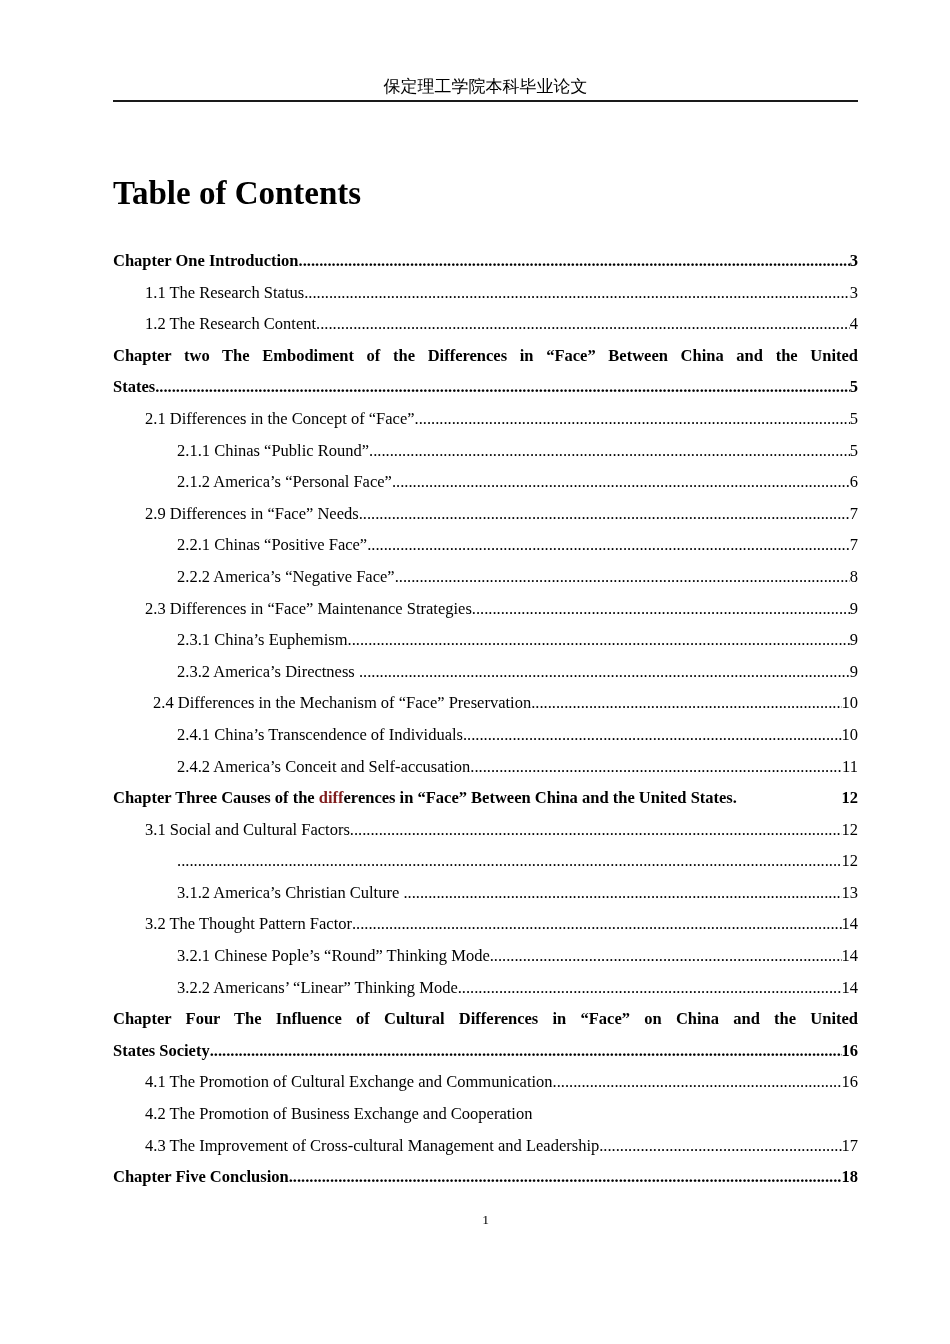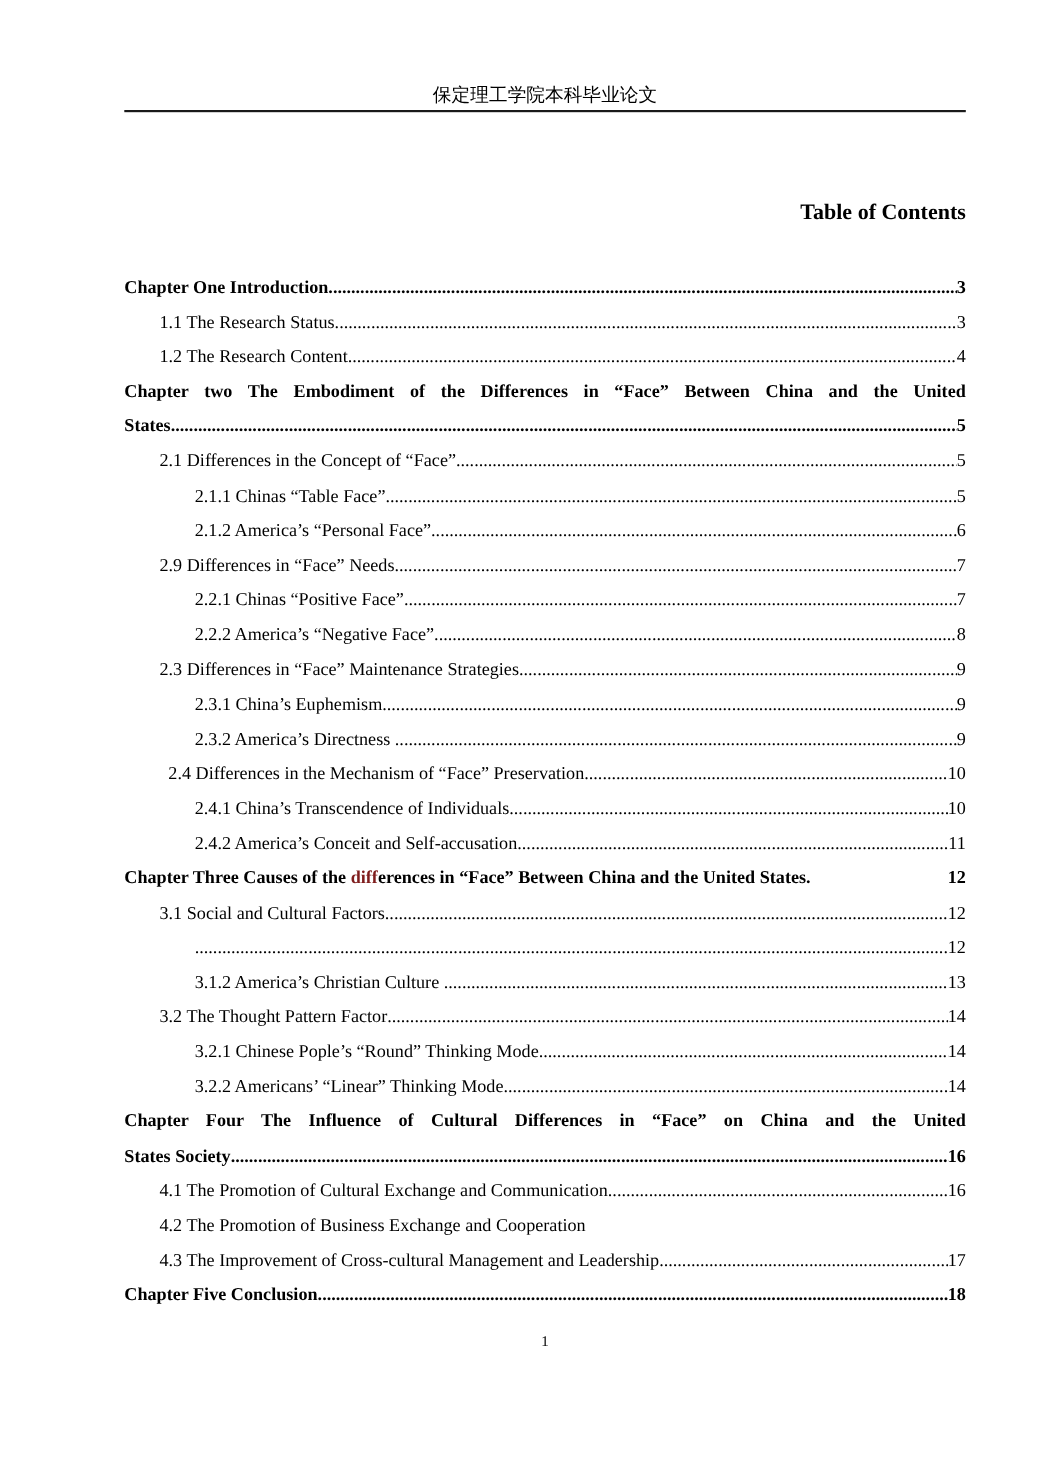--- a/index.html
+++ b/index.html
@@ -8,35 +8,35 @@
     width: 950px;
     height: 1344px;
     background: #ffffff;
     font-family: "Liberation Serif", "DejaVu Serif", serif;
     color: #000000;
     overflow: hidden;
     box-sizing: border-box;
   }
   .content {
     margin-left: 113px;
-    margin-right: 72px; 
+    margin-right: 92px; 
   }
   .doc-header {
     padding-top: 76px;
     padding-bottom: 3px;
     text-align: center;
     font-size: 17px;
     line-height: 21px;
     border-bottom: 2.5px solid #1a1a1a;
   }
   .doc-title {
     margin-top: 77px;
-    text-align: right;
+    text-align: left;
     font-weight: bold;
-    font-size: 20px;
+    font-size: 33px;
     line-height: 28px;
   }
   .toc {
     margin-top: 38px;
     font-size: 16.5px;
   }
   .row {
     display: flex;
     align-items: baseline;
     line-height: 31.6px;
@@ -105,21 +105,21 @@
             <span class="txt">States</span>
             <span class="leader"></span>
             <span class="page-num">5</span>
           </div>
           <div class="row lvl2">
             <span class="txt">2.1 Differences in the Concept of “Face”</span>
             <span class="leader"></span>
             <span class="page-num">5</span>
           </div>
           <div class="row lvl3">
-            <span class="txt">2.1.1 Chinas “Table Face”</span>
+            <span class="txt">2.1.1 Chinas “Public Round”</span>
             <span class="leader"></span>
             <span class="page-num">5</span>
           </div>
           <div class="row lvl3">
             <span class="txt">2.1.2 America’s “Personal Face”</span>
             <span class="leader"></span>
             <span class="page-num">6</span>
           </div>
           <div class="row lvl2">
             <span class="txt">2.9 Differences in “Face” Needs</span>

